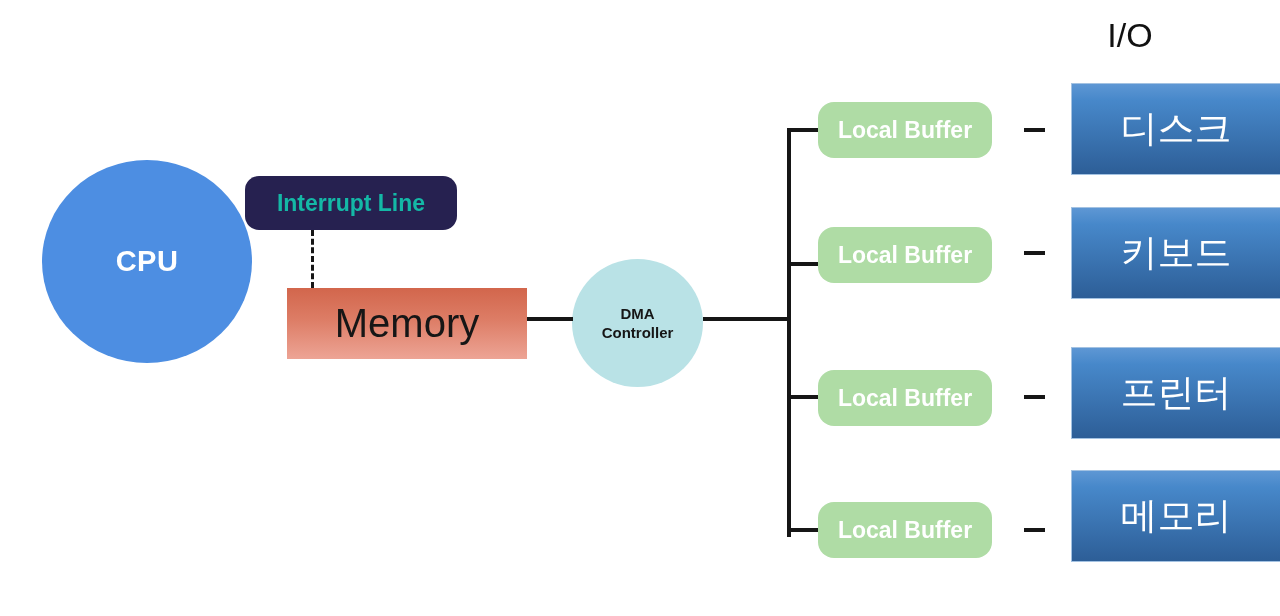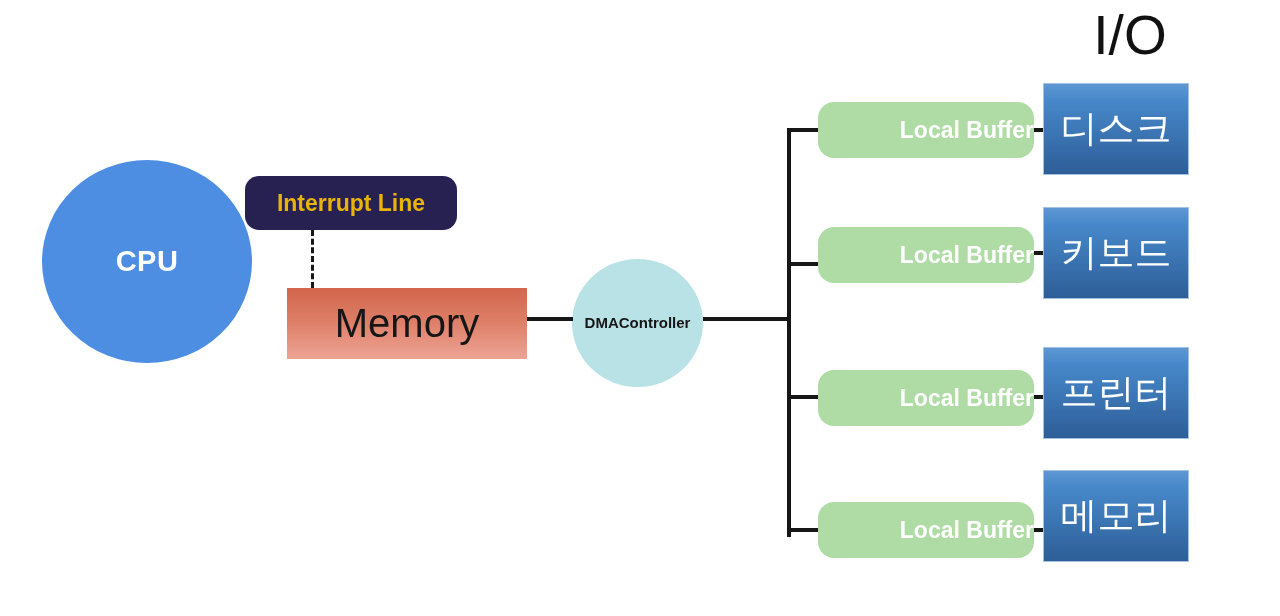--- a/index.html
+++ b/index.html
@@ -17,53 +17,52 @@
   .cpu-circle {
     left: 42px; top: 160px; width: 210px; height: 203px;
     border-radius: 50%;
     background: #4d8ee2;
     color: #ffffff; font-weight: bold; font-size: 29px; letter-spacing: 0.5px;
   }
   .interrupt-box {
     left: 245px; top: 176px; width: 212px; height: 54px;
     border-radius: 14px;
     background: #262150;
-    color: #eab308; font-weight: bold; font-size: 23px;
+    color: #14b8a6; font-weight: bold; font-size: 23px;
     z-index: 3;
   }
   .memory-box {
     left: 287px; top: 288px; width: 240px; height: 71px;
     background: linear-gradient(180deg, #d2664c 0%, #dd7d66 45%, #eda495 100%);
     color: #161616; font-size: 40px; font-weight: 400;
   }
   .dma-circle {
     left: 572px; top: 259px; width: 131px; height: 128px;
     border-radius: 50%;
     background: #b9e2e6;
     color: #161616; font-weight: bold; font-size: 15px; line-height: 1.3;
-    flex-direction: row;
+    flex-direction: column;
   }
   .buffer-box {
-    left: 818px; width: 216px; height: 56px;
+    left: 818px; width: 174px; height: 56px;
     border-radius: 16px;
     background: #afdca5;
     color: #ffffff; font-weight: bold; font-size: 23px;
     z-index: 2;
-    justify-content: flex-end;
   }
   .device-box {
-    left: 1043px; width: 146px; height: 92px;
+    left: 1071px; width: 210px; height: 92px;
     background: linear-gradient(180deg, #5e97d4 0%, #4788ca 18%, #2d5e97 100%);
     border: 1px solid #a3c2e2;
     color: #ffffff; font-size: 37px; font-weight: 500;
     z-index: 2;
   }
   .io-title {
     left: 1043px; top: 10px; width: 174px; height: 50px;
-    color: #111111; font-size: 55px; font-weight: 400;
+    color: #111111; font-size: 34px; font-weight: 400;
   }
   .hline { background: #161616; height: 4px; z-index: 1; }
   .vbus  { background: #161616; width: 4px;  z-index: 1; }
   .dashline {
     width: 0; border-left: 3px dashed #161616; z-index: 1;
   }
 </style>
 </head>
 <body>
 

